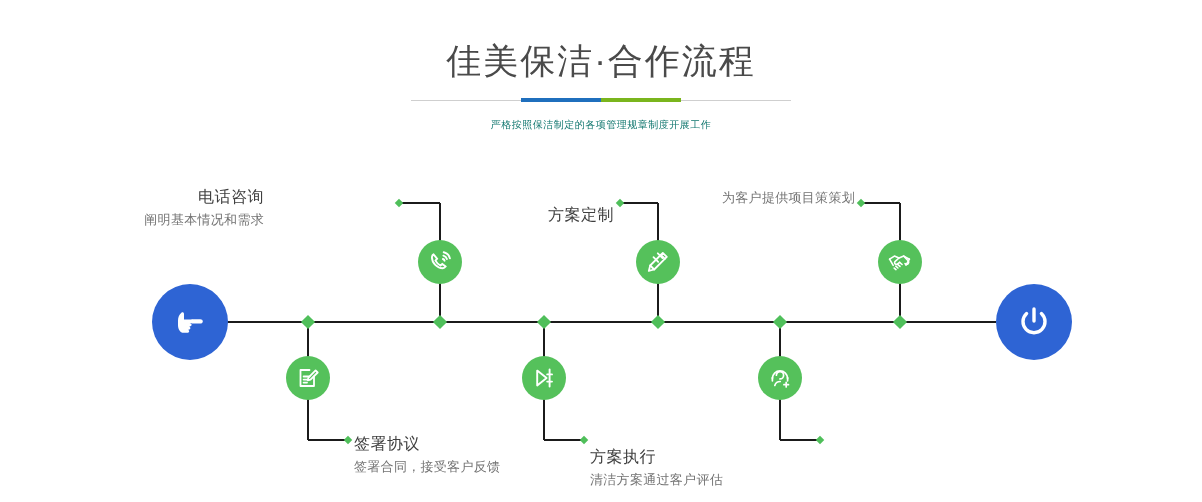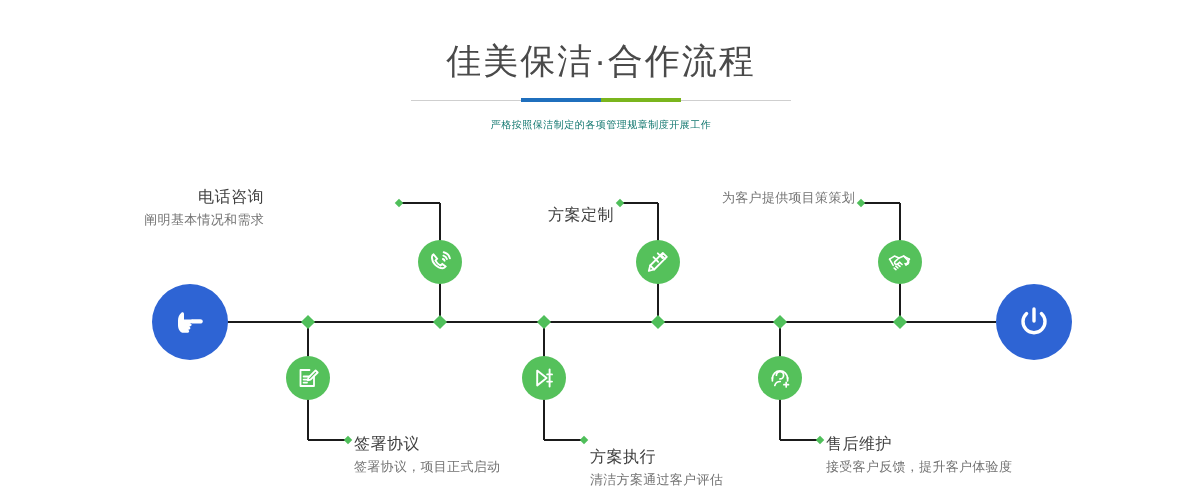--- a/index.html
+++ b/index.html
@@ -171,21 +171,21 @@
             <line x1="8.6" y1="11.5" x2="14.5" y2="11.5"></line>
             <line x1="8.6" y1="14.6" x2="14" y2="14.6"></line>
             <line x1="8.6" y1="17.6" x2="12" y2="17.6"></line>
             <path d="M13.4 12.6 20.6 5.4l2.1 2.1-7.2 7.2-2.8.7z"></path>
           </g>
         </svg>
       </span>
     </div>
     <div class="lbl bot" style="left:354px; top:425px;">
       <div class="t1">签署协议</div>
-      <div class="t2">签署协议，项目正式启动</div>
+      <div class="t2">签署合同，接受客户反馈</div>
     </div>
 
     <div class="node green" style="left:636px; top:240px;">
       <span>
         <svg width="26" height="26" viewBox="0 0 26 26">
           <g fill="none" stroke="#ffffff" stroke-width="1.8" stroke-linejoin="round" stroke-linecap="round">
             <path d="M17.8 3.9 21.8 7.9 9.2 20.5l-5.4 1.4 1.4-5.4z"></path>
             <line x1="15.9" y1="5.8" x2="19.9" y2="9.8"></line>
             <line x1="5.2" y1="16.5" x2="9.2" y2="20.5"></line>
             <line x1="8.5" y1="8.2" x2="13.2" y2="12.9"></line>
@@ -240,19 +240,15 @@
             <path d="M5.4 13.5a7.6 7.6 0 0 1 15.2 0"></path>
             <path d="M5.4 12.4v3.4M20.6 12.4v3.4"></path>
             <path d="M9.4 10.2c0-2 1.6-3.6 3.6-3.6s3.6 1.6 3.6 3.6c0 2-1.6 3.7-3.6 3.7"></path>
             <path d="M7.8 20.4c.8-2.4 3-3.9 5.4-3.9"></path>
             <line x1="19.2" y1="17.4" x2="19.2" y2="22"></line>
             <line x1="16.9" y1="19.7" x2="21.5" y2="19.7"></line>
           </g>
         </svg>
       </span>
     </div>
-    <div class="lbl bot" style="left:826px; top:425px;">
-      <div class="t1">售后维护</div>
-      <div class="t2">接受客户反馈，提升客户体验度</div>
-    </div>
 
   </div>
 </div>
 
 </body></html>

